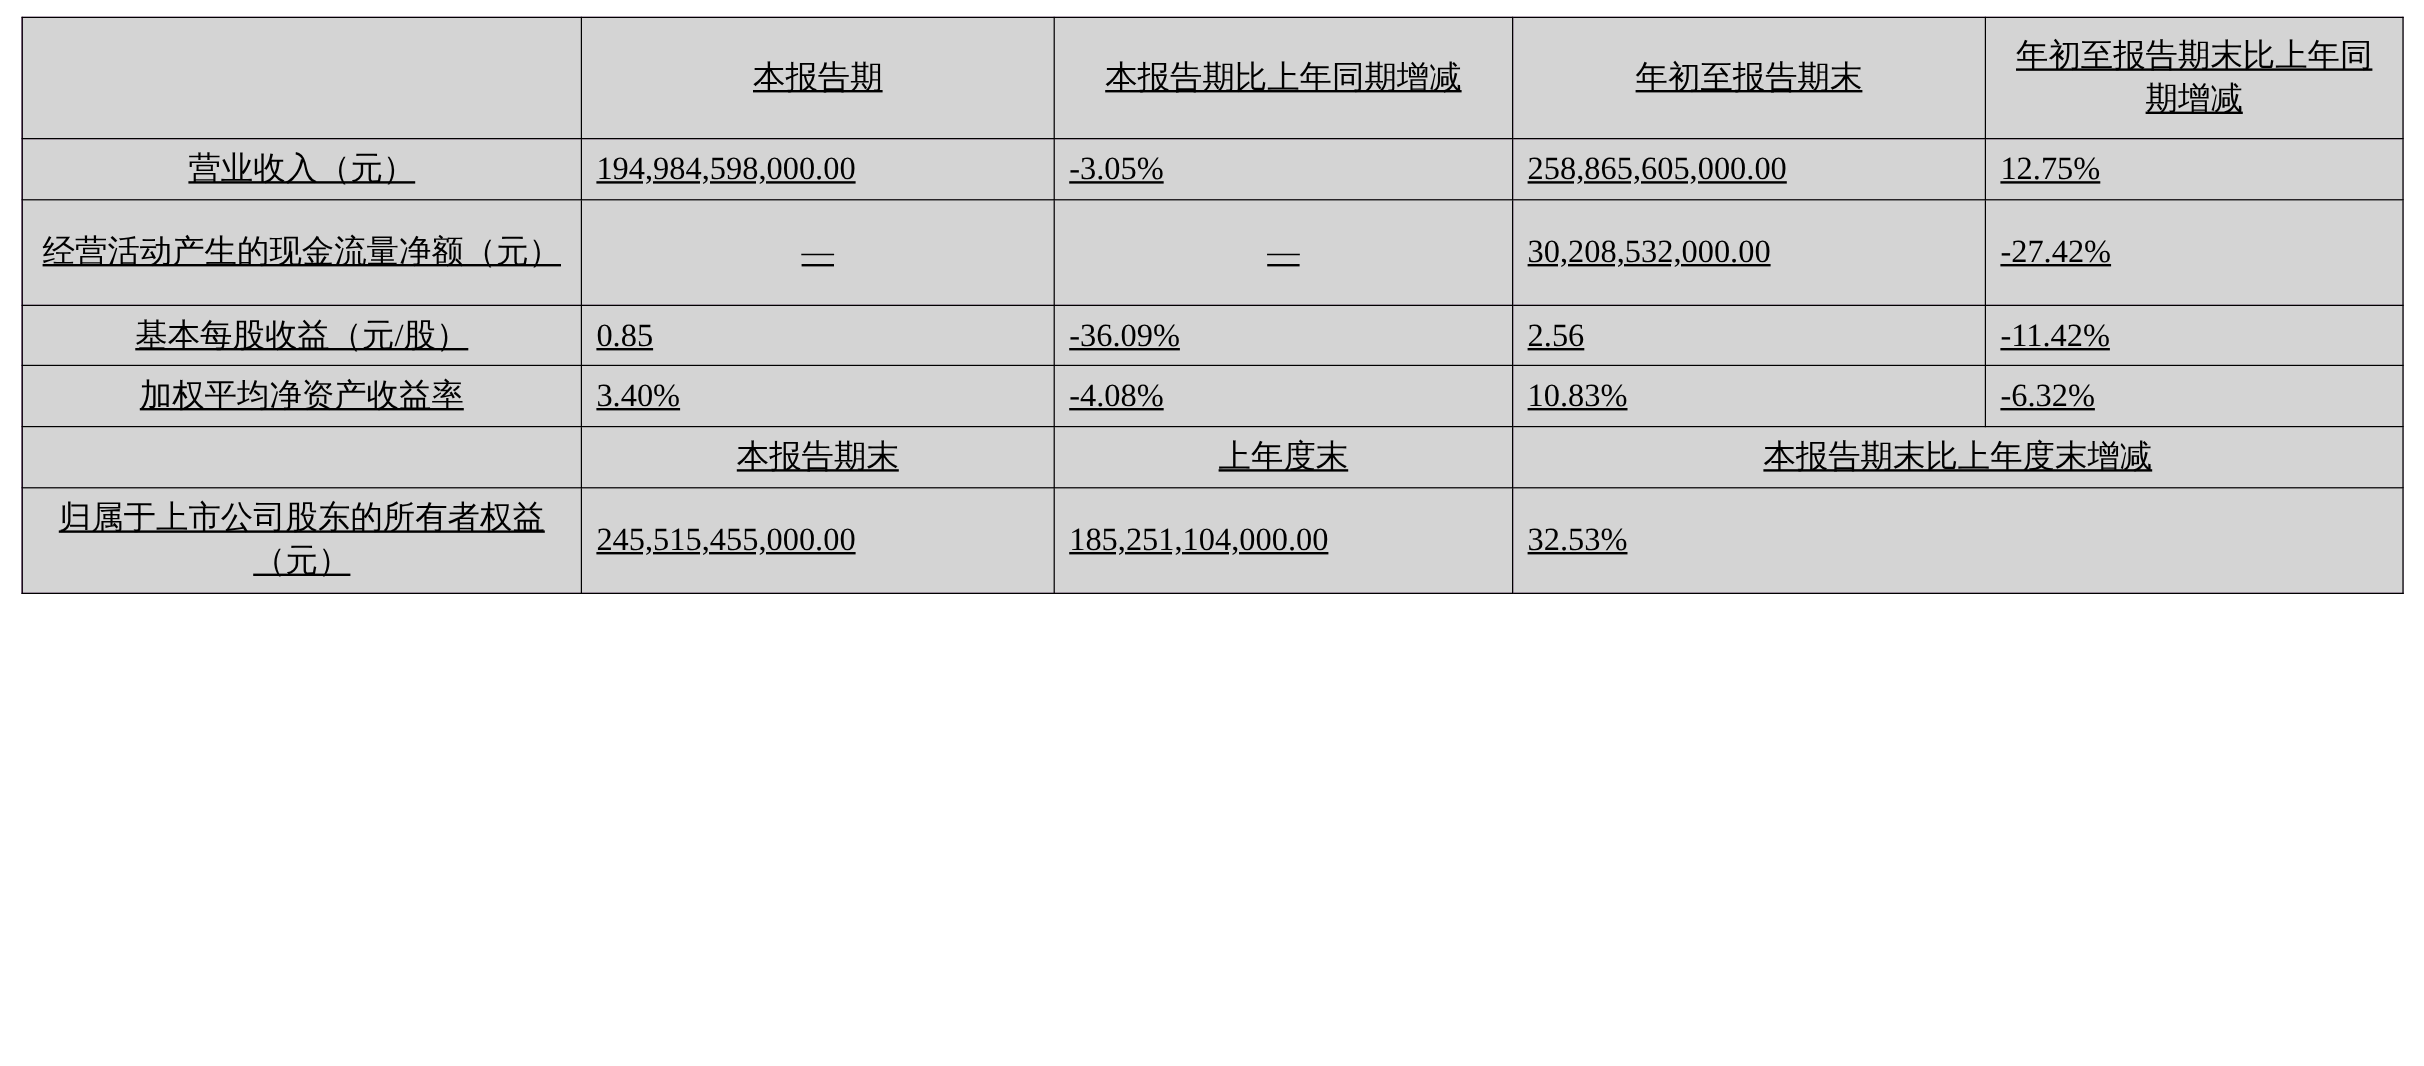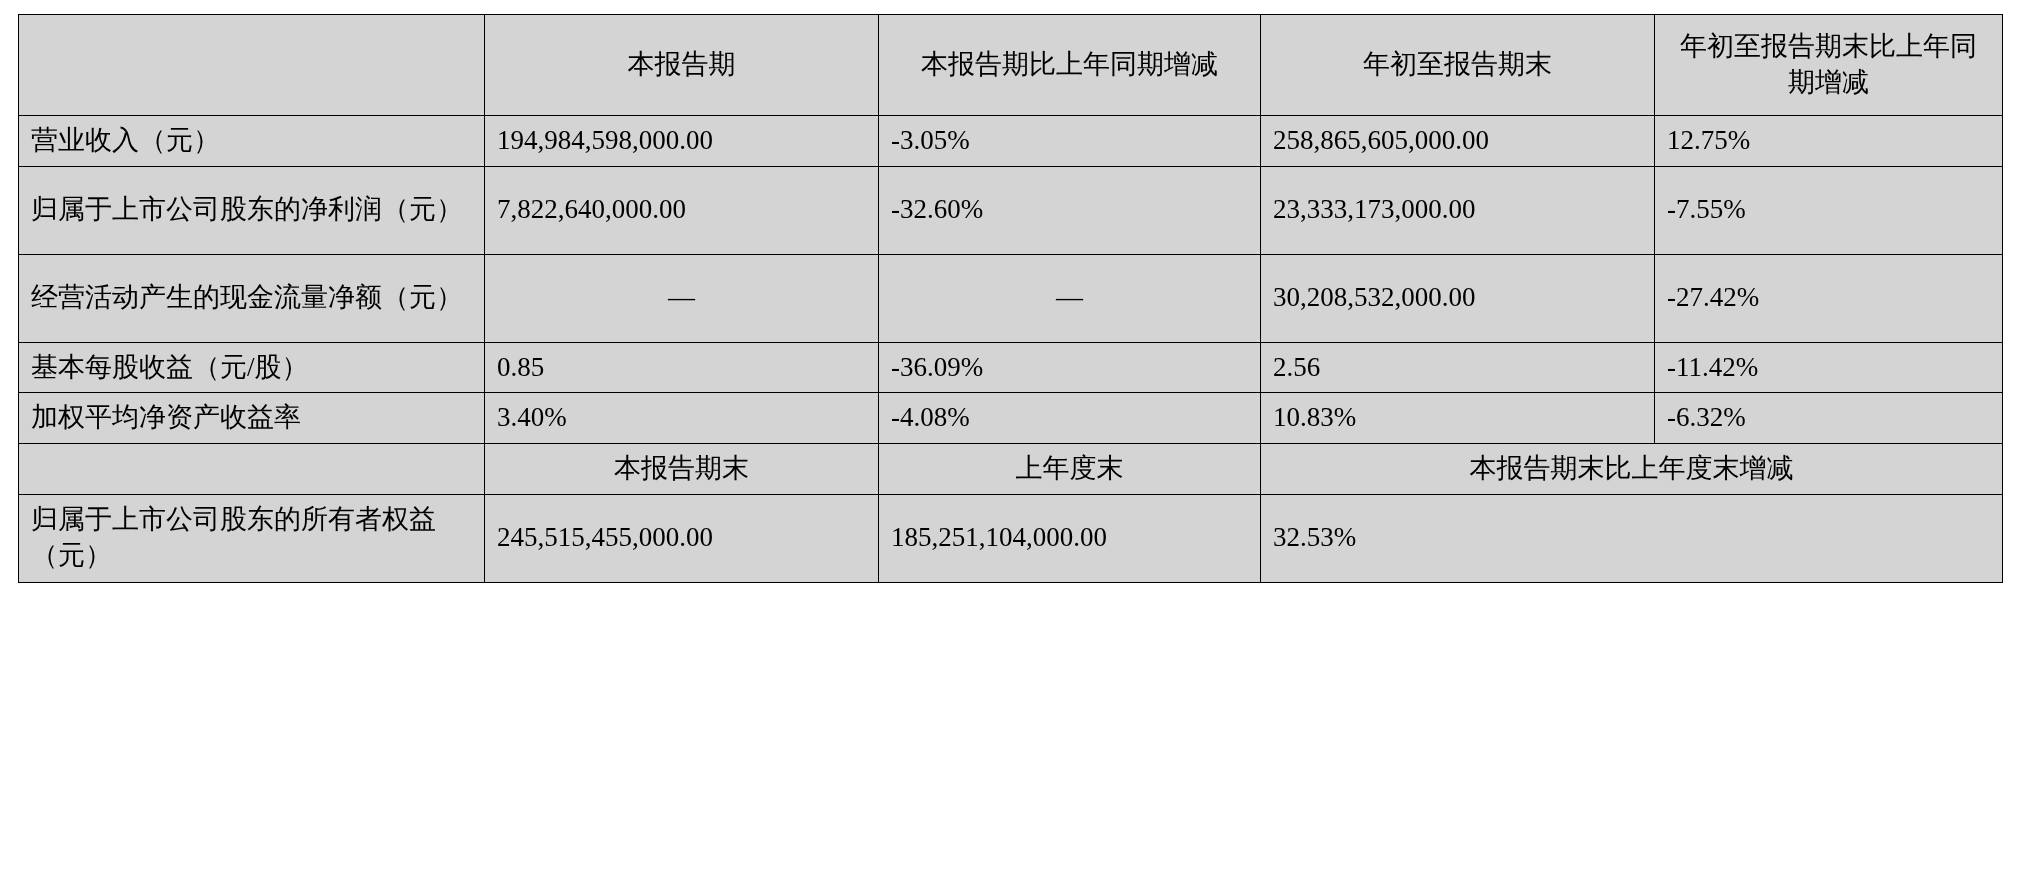--- a/index.html
+++ b/index.html
@@ -14,20 +14,21 @@
   }
   .sheet {
     padding: 14px 18px 0 18px;
     box-sizing: border-box;
   }
   table.fin {
     border-collapse: collapse;
     table-layout: fixed;
     width: 1984px;
     background: #701a75;
+    text-decoration: underline;
   }
   table.fin td {
     border: 1px solid #000000;
     font-size: 27px;
     line-height: 1.32;
     color: #000000;
     padding: 7px 12px;
     vertical-align: middle;
     background: #d4d4d4;
   }
@@ -36,21 +37,21 @@
   col.c1 { width: 394px; }
   col.c2 { width: 382px; }
   col.c3 { width: 394px; }
   col.c4 { width: 348px; }
 
   td.hdr {
     text-align: center;
     vertical-align: middle;
   }
   td.label {
-    text-align: left;
+    text-align: center;
   }
   td.num {
     font-family: "Liberation Serif", "DejaVu Serif", serif;
   }
   td.ctr {
     text-align: center;
   }
   .h-tall { height: 86px; }
   .r1 { height: 48px; }
   .r2 { height: 88px; }
@@ -79,27 +80,20 @@
       </tr>
 
       <tr class="r1">
         <td class="label">营业收入（元）</td>
         <td class="num">194,984,598,000.00</td>
         <td class="num">-3.05%</td>
         <td class="num">258,865,605,000.00</td>
         <td class="num">12.75%</td>
       </tr>
 
-      <tr class="r2">
-        <td class="label">归属于上市公司股东的净利润（元）</td>
-        <td class="num">7,822,640,000.00</td>
-        <td class="num">-32.60%</td>
-        <td class="num">23,333,173,000.00</td>
-        <td class="num">-7.55%</td>
-      </tr>
 
 
       <tr class="r-cash">
         <td class="label">经营活动产生的现金流量净额（元）</td>
         <td class="ctr">—</td>
         <td class="ctr">—</td>
         <td class="num">30,208,532,000.00</td>
         <td class="num">-27.42%</td>
       </tr>
 

